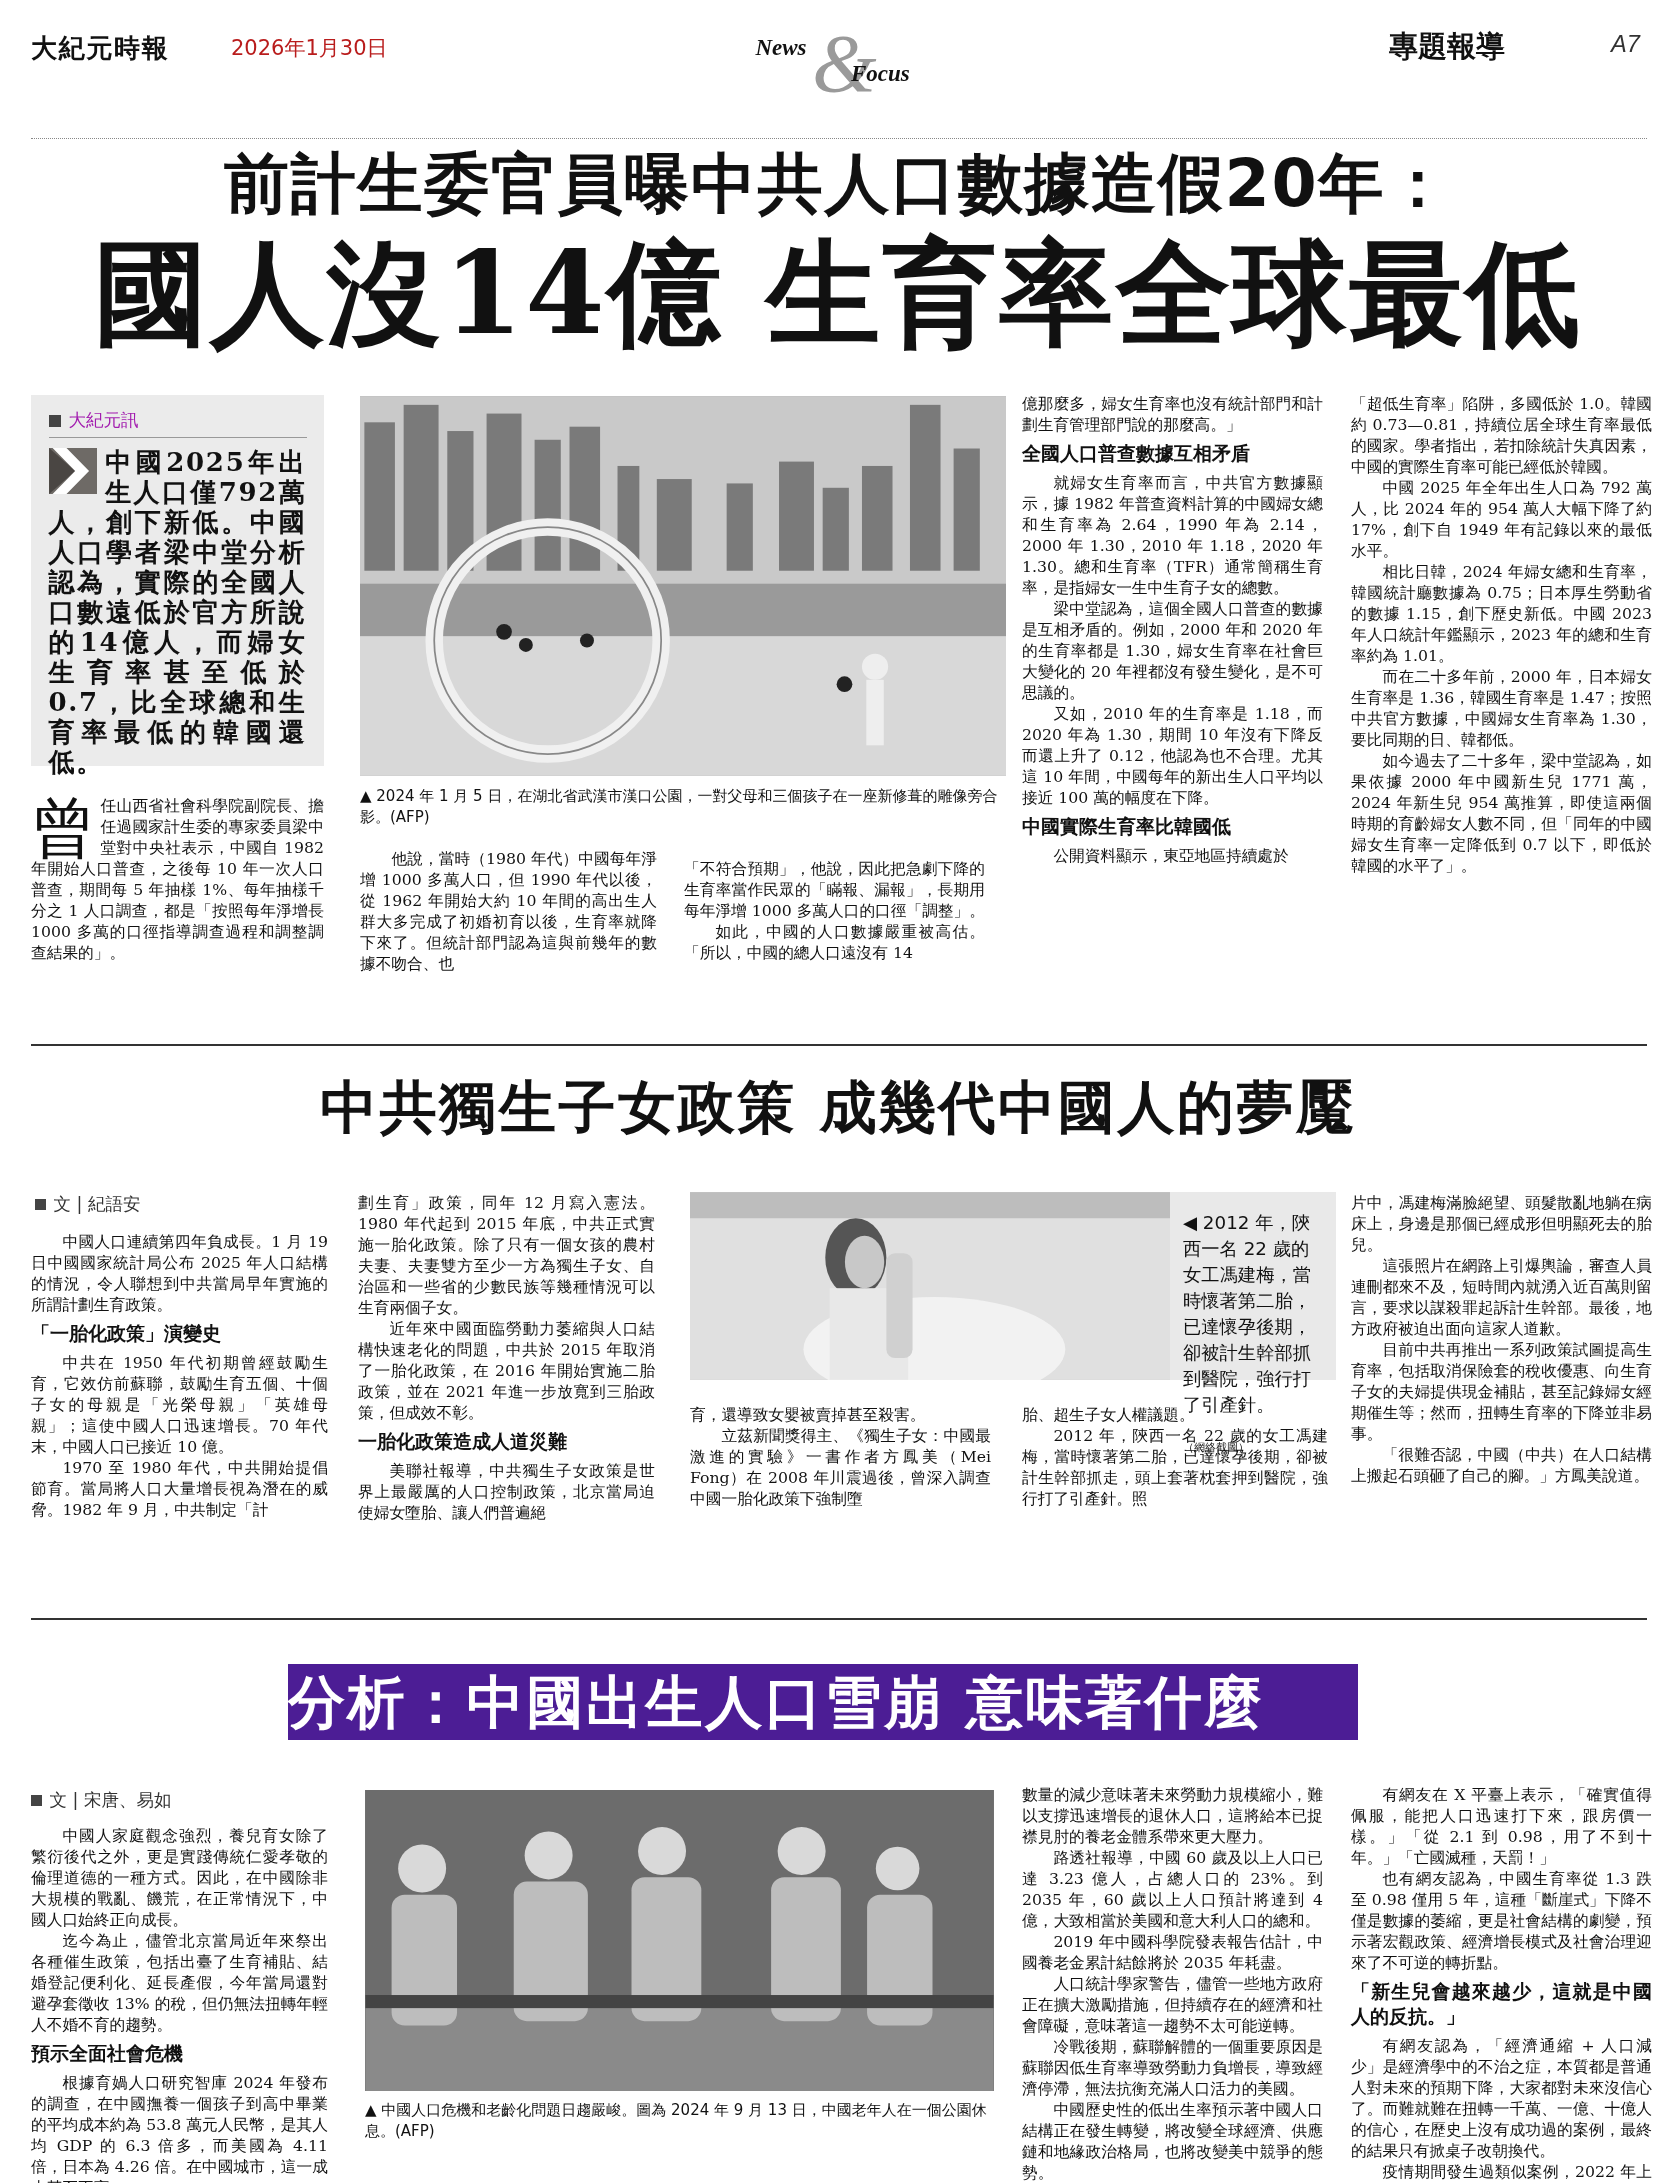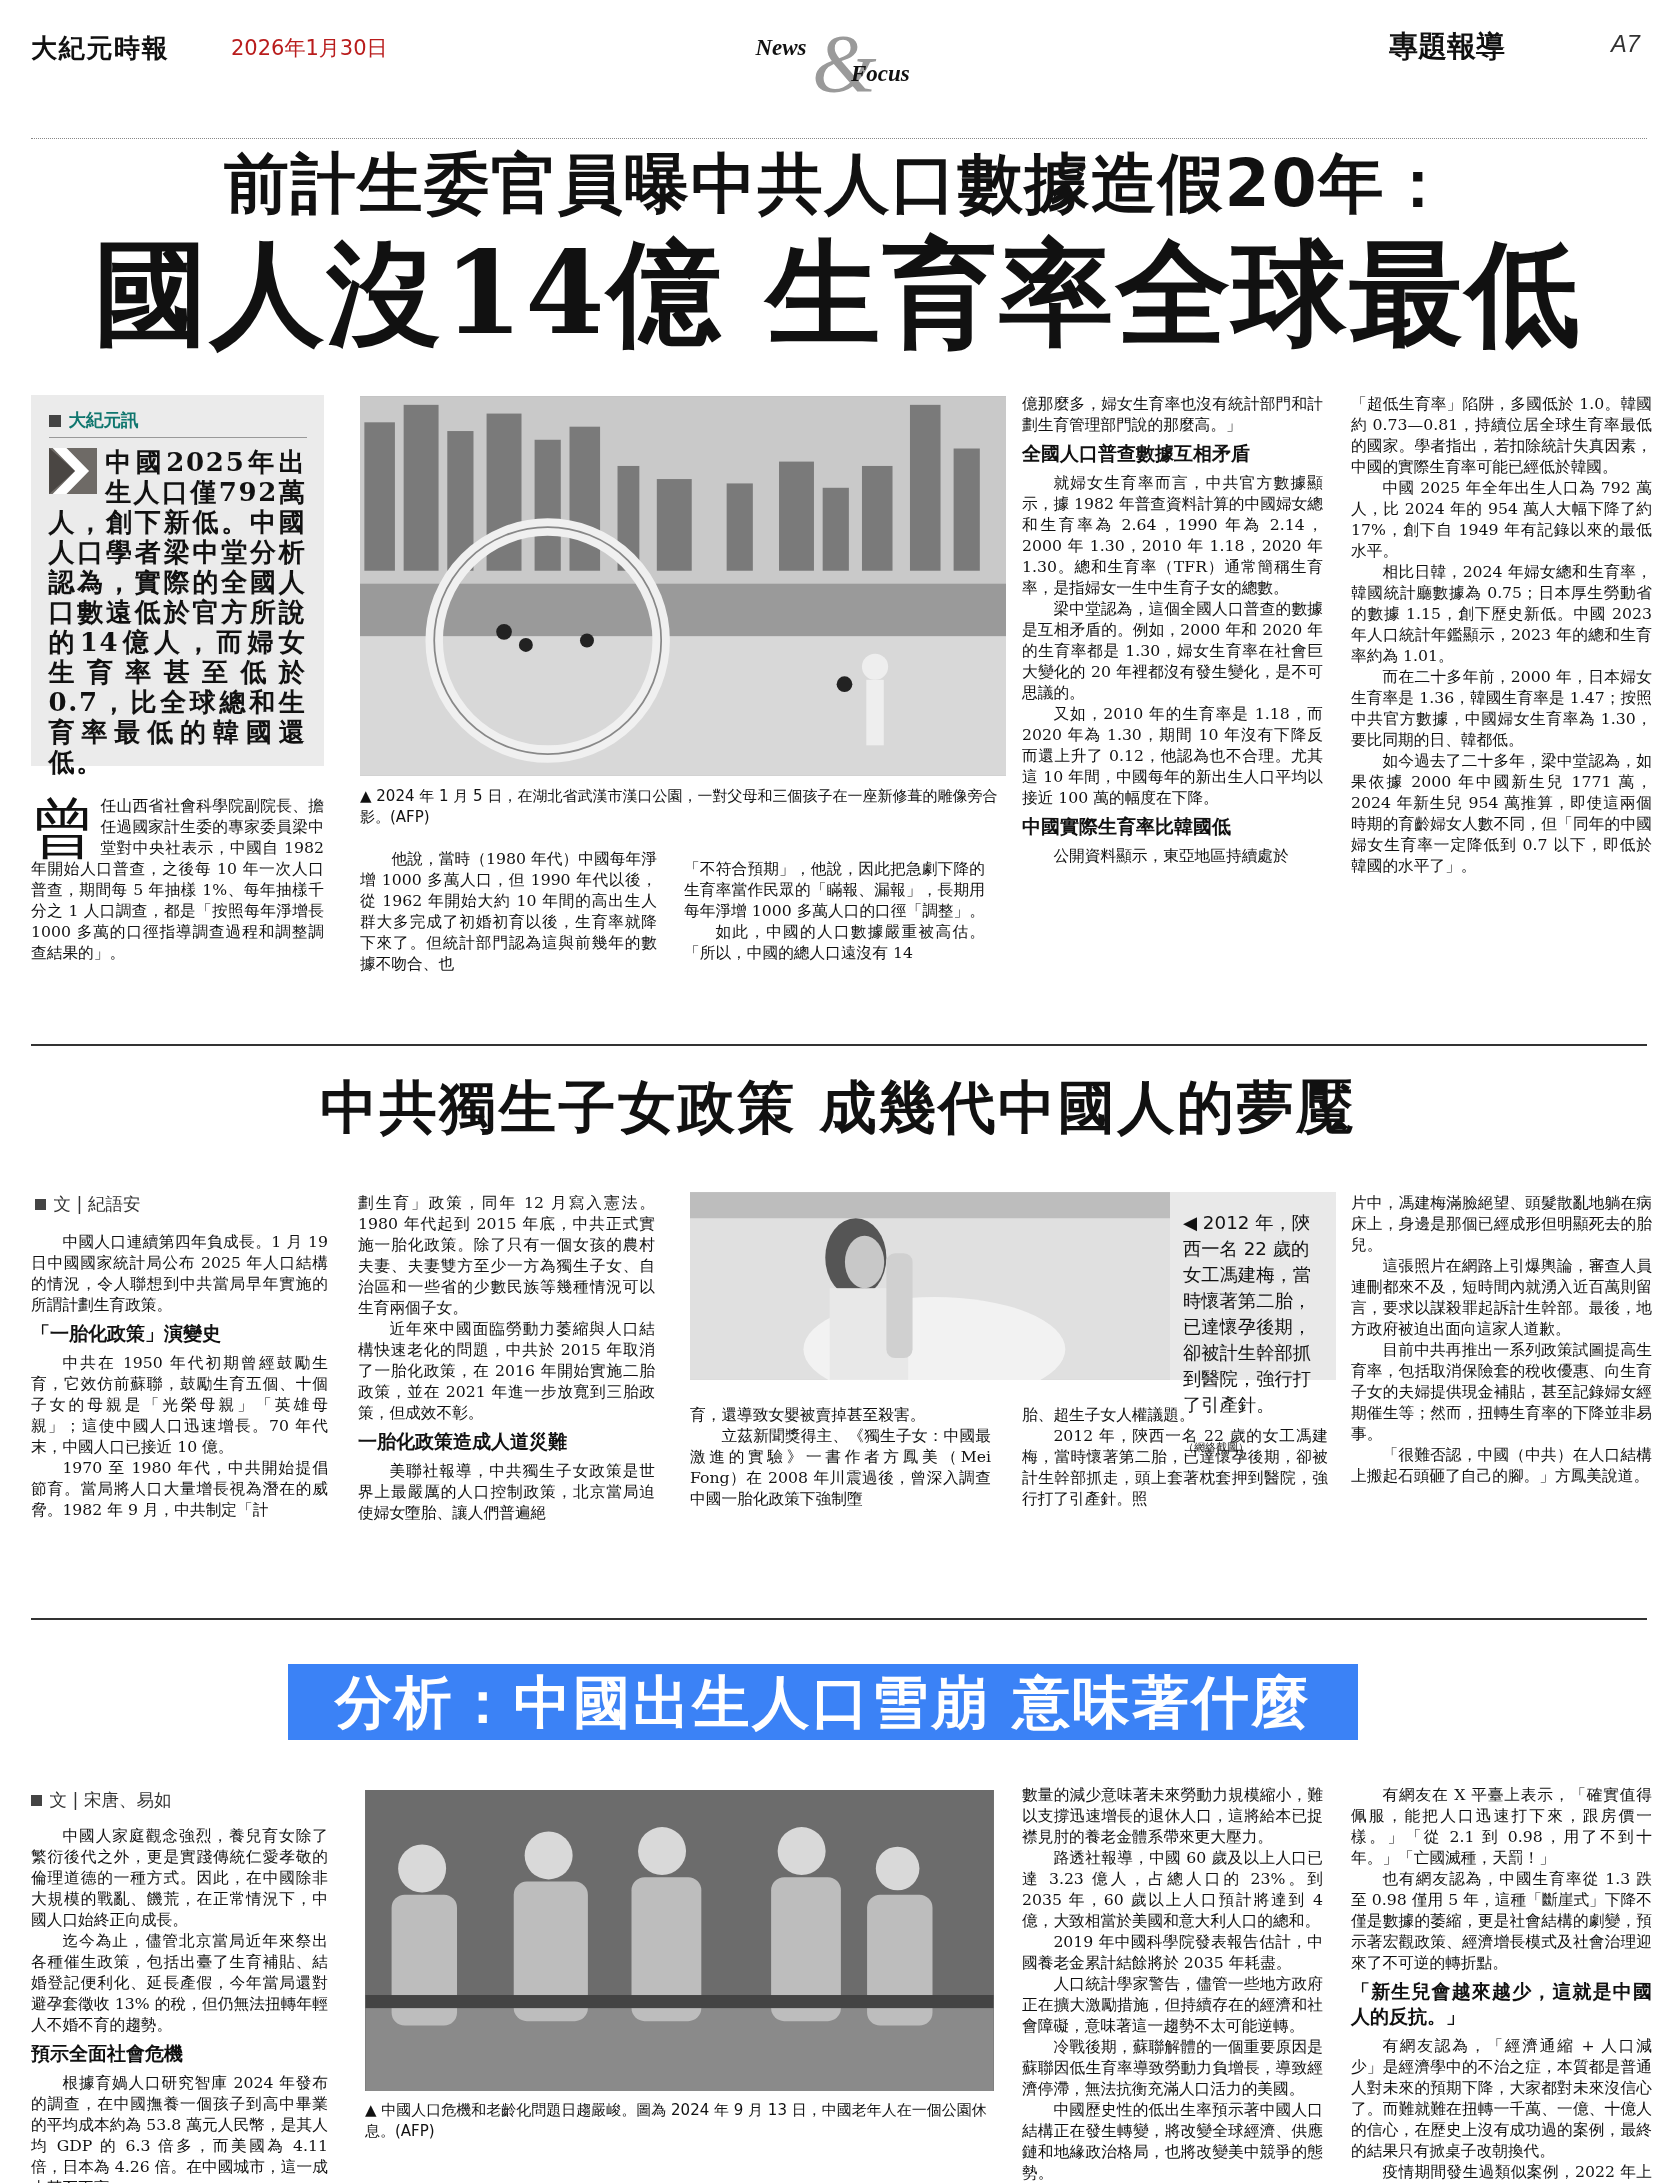--- a/index.html
+++ b/index.html
@@ -17,21 +17,21 @@
   .mast-section { left: 1389px; top: 27px; font-size: 29px; font-weight: bold; font-family: "DejaVu Sans", sans-serif; }
   .mast-page { left: 1611px; top: 31px; font-size: 23.6px; color: #333; font-family: "Liberation Sans", sans-serif; font-style: italic; }
   .dot-rule { left: 31px; top: 138px; width: 1616px; border-top: 1.7px dotted #888; }
 
   
   .head1 { left: 0; width: 1676px; top: 140px; text-align: center; font-size: 65px; font-weight: bold; font-family: "DejaVu Sans", sans-serif; letter-spacing: 1.7px; }
   .head2 { left: 0; width: 1676px; top: 218px; text-align: center; font-size: 114px; font-weight: bold; font-family: "DejaVu Serif", serif; letter-spacing: 2.6px; }
 
   
   .leadbox { left: 31px; top: 395px; width: 293px; height: 371px; background: #ebebeb; padding: 13px 17.5px; }
-  .leadbox .src { font-size: 17.5px; color: #0f766e; font-family: "DejaVu Sans", sans-serif; padding-bottom: 5.2px; border-bottom: 1.3px solid #999; font-weight: bold; }
+  .leadbox .src { font-size: 17.5px; color: #a21caf; font-family: "DejaVu Sans", sans-serif; padding-bottom: 5.2px; border-bottom: 1.3px solid #999; }
   .leadbox .src .sq { display:inline-block; width: 12.2px; height: 12.2px; background:#444; margin-right:7.9px; vertical-align: middle; }
   .leadbox .chev { float: left; width: 48px; height: 46px; background: #6e6a66; margin: 9.6px 8.7px 0 0; position: relative; overflow: hidden; }
   .leadbox .chev svg { position:absolute; left:0; top:0; }
   .leadbox .txt { font-size: 26px; font-weight: bold; line-height: 30px; letter-spacing: 1.7px; margin-top: 8.7px; text-align: justify; }
 
   
   .col { font-size: 15.7px; line-height: 21px; text-align: justify; font-family: "DejaVu Serif", serif; }
   .col p { text-indent: 2em; }
   .col p.noindent { text-indent: 0; }
   .col h4 { font-size: 19px; font-family: "DejaVu Sans", sans-serif; font-weight: bold; margin: 6.1px 0 6.1px; line-height: 25px; }
@@ -39,21 +39,21 @@
 
   .caption { font-size: 15px; line-height: 21px; font-family: "DejaVu Sans", sans-serif; }
 
   
   .photo { background: #8d8d8d; overflow: hidden; }
   .photo svg { display:block; }
 
   .rule { height: 1.7px; background: #333; }
 
   .sec-title { left: 0; width: 1676px; text-align: center; font-size: 57px; font-weight: bold; font-family: "DejaVu Sans", sans-serif; letter-spacing: 2.6px; }
-  .sec-bar { left: 288px; top: 1664px; width: 1070px; height: 76px; background: #3b82f6; color: #fff; text-align: center; font-size: 57px; line-height: 76px; font-weight: bold; font-family: "DejaVu Sans", sans-serif; letter-spacing: 2.6px; }
+  .sec-bar { left: 288px; top: 1664px; width: 1070px; height: 76px; background: #4c1d95; color: #fff; text-align: left; font-size: 57px; line-height: 76px; font-weight: bold; font-family: "DejaVu Sans", sans-serif; letter-spacing: 2.6px; }
 
   .byline { font-size: 17.5px; font-family: "DejaVu Sans", sans-serif; color: #333; }
   .byline .sq { display:inline-block; width: 11.4px; height: 11.4px; background:#444; margin-right: 7px; }
 
   .side-cap { background: #e9e9e9; padding: 17.5px 13px; font-size: 18.3px; line-height: 26px; font-family: "DejaVu Sans", sans-serif; }
   .side-cap .credit { font-size: 11px; margin-top: 17px; }
 </style>
 </head>
 <body>
 

